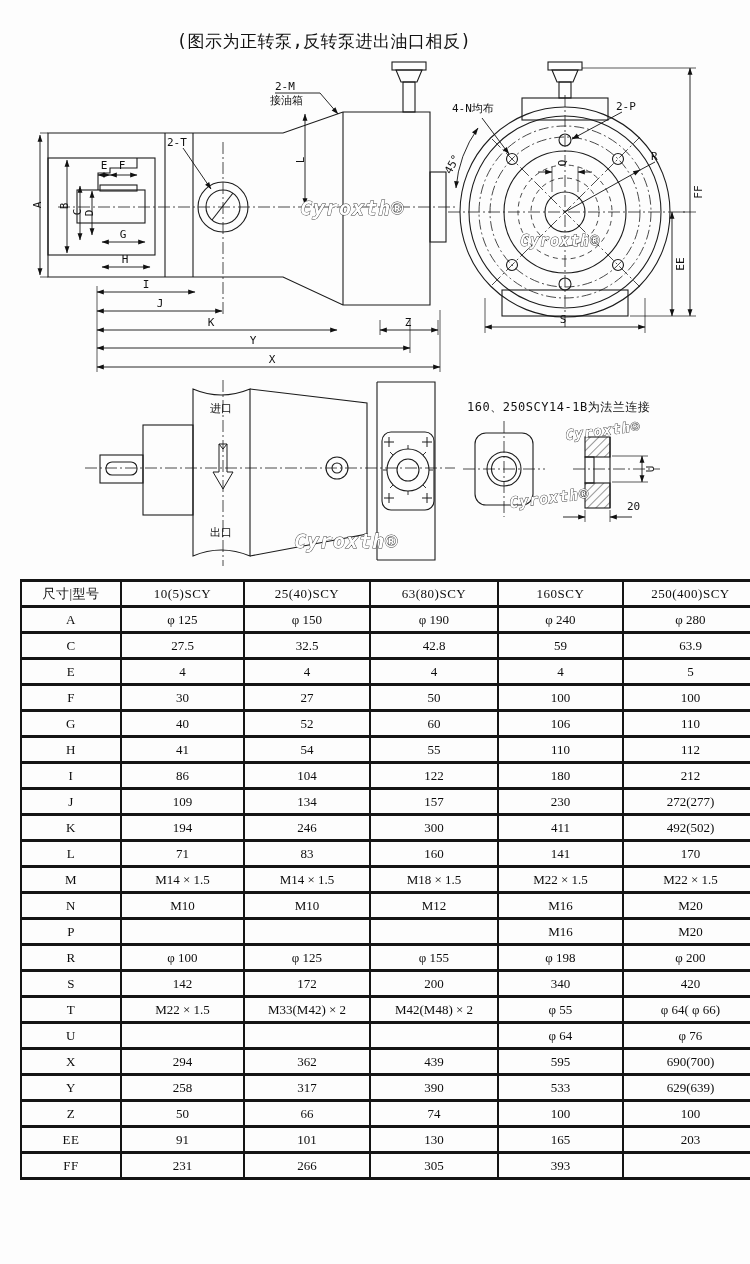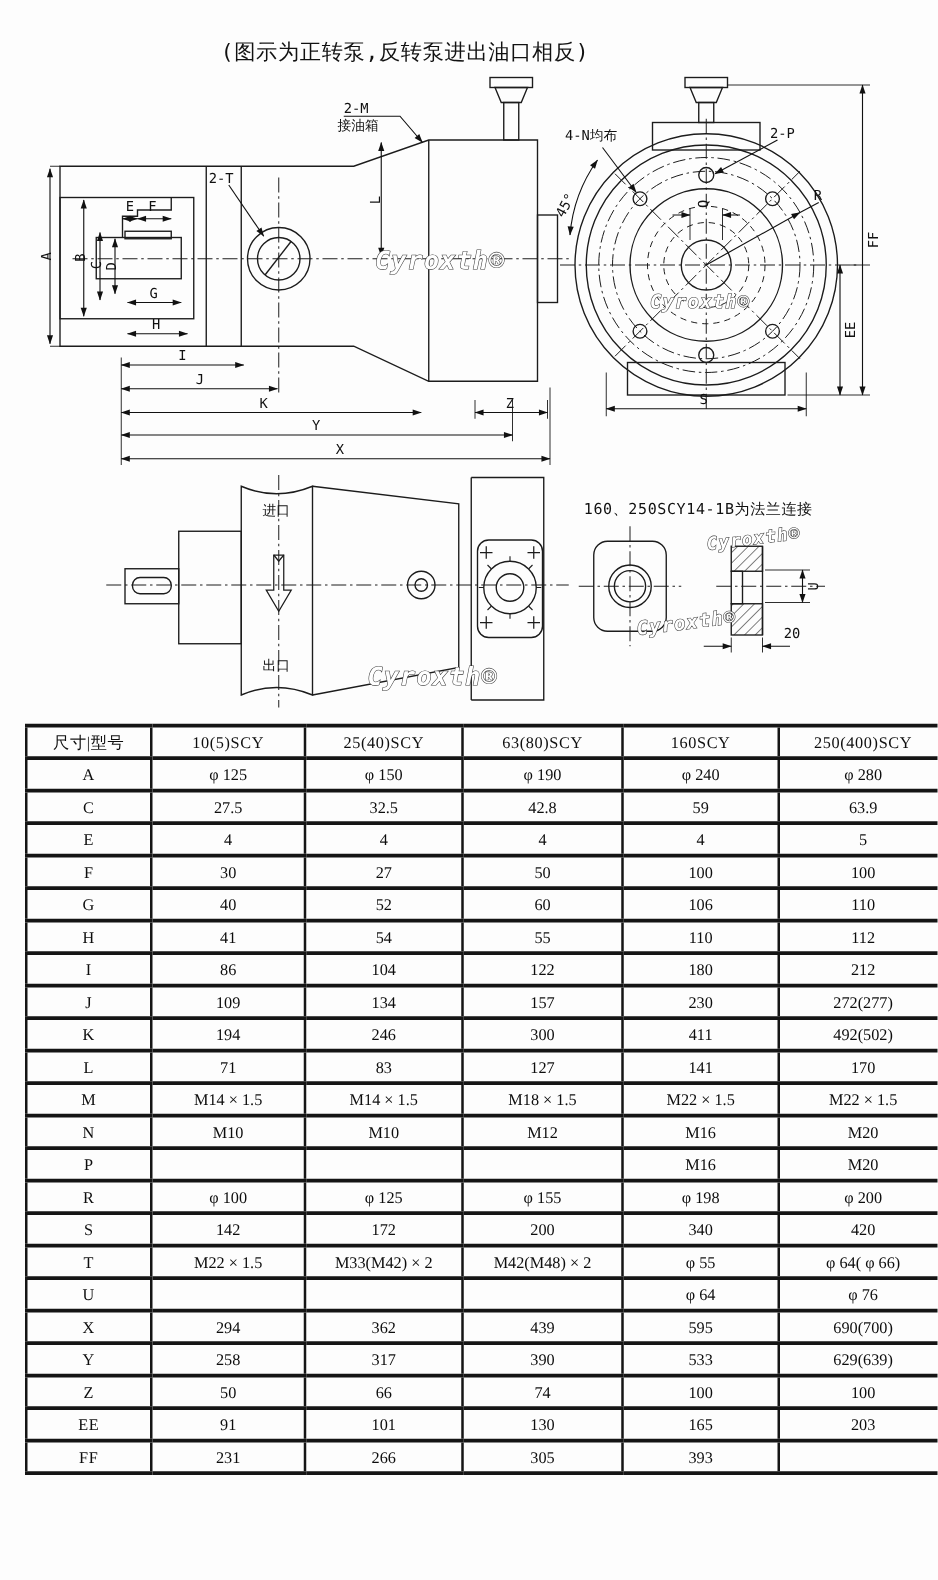--- a/index.html
+++ b/index.html
@@ -415,21 +415,21 @@
           <td>194</td>
           <td>246</td>
           <td>300</td>
           <td>411</td>
           <td>492(502)</td>
         </tr>
         <tr>
           <td class="hd">L</td>
           <td>71</td>
           <td>83</td>
-          <td>127</td>
+          <td>160</td>
           <td>141</td>
           <td>170</td>
         </tr>
         <tr>
           <td class="hd">M</td>
           <td>M14 × 1.5</td>
           <td>M14 × 1.5</td>
           <td>M18 × 1.5</td>
           <td>M22 × 1.5</td>
           <td>M22 × 1.5</td>

